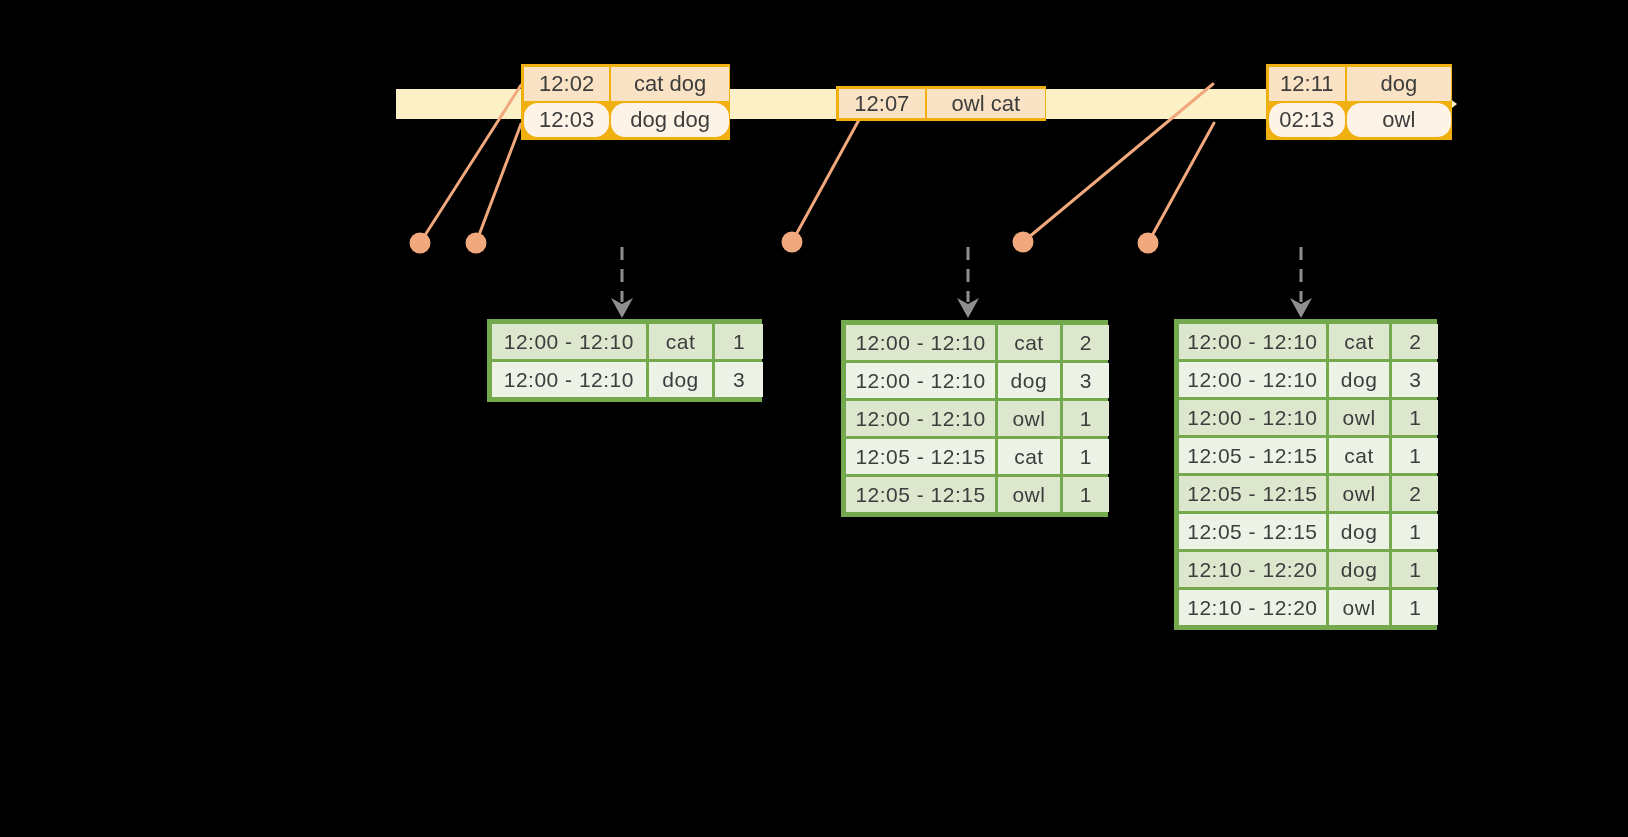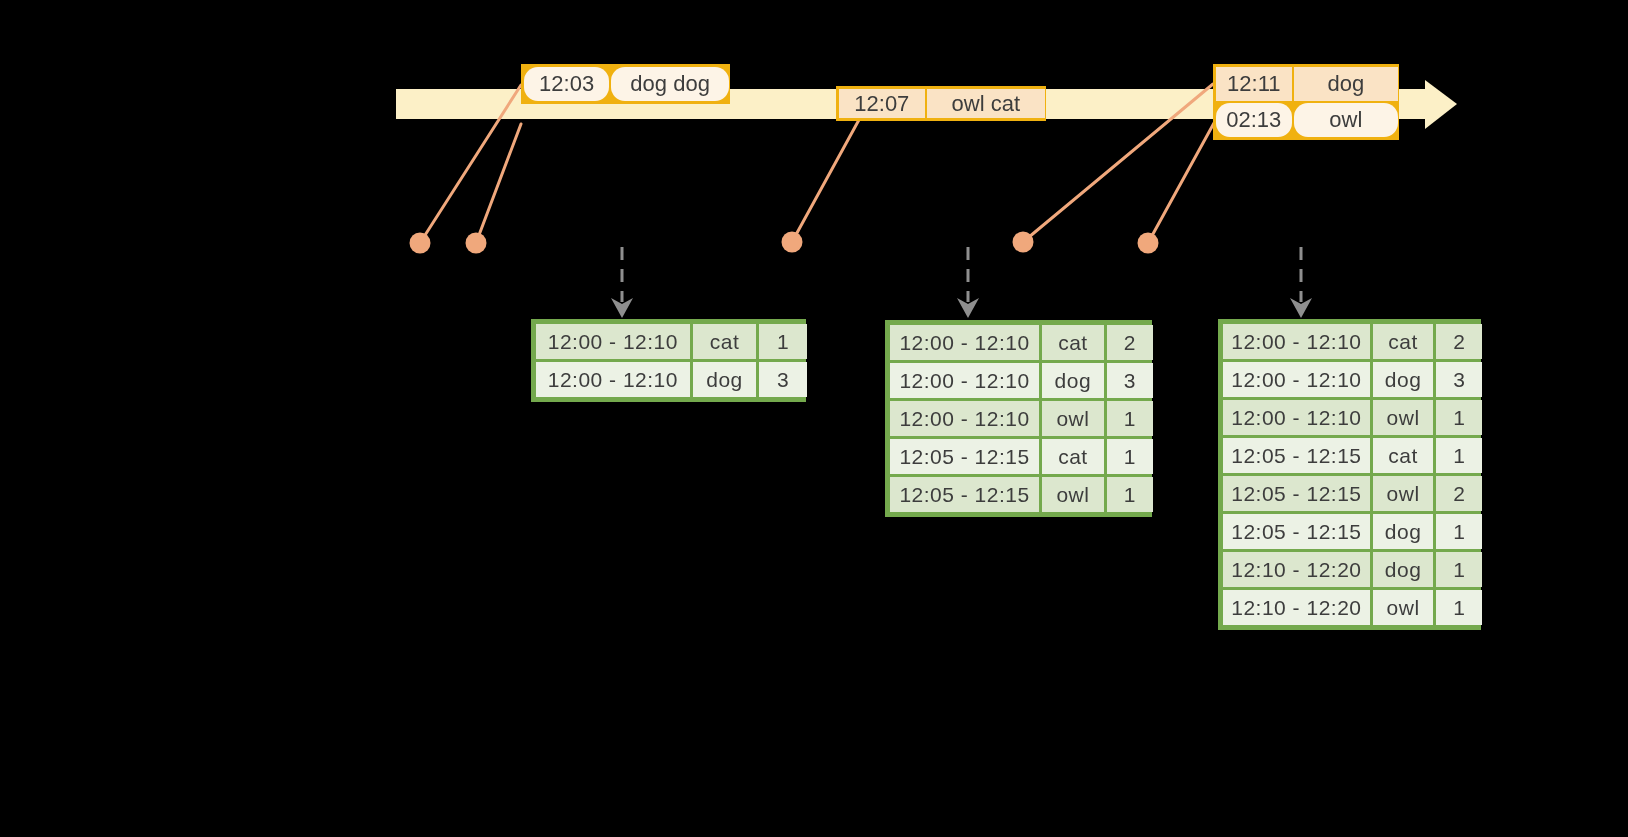--- a/index.html
+++ b/index.html
@@ -15,21 +15,21 @@
     border:3px solid #F0B110;background:#F0B110;
   }
   .erow{display:grid;grid-template-columns:42% 58%;column-gap:2px;background:#F0B110;height:34px;}
   .etable.single .erow{height:29px;}
   .ecell{display:flex;align-items:center;justify-content:center;font-size:22px;color:#3D3D3D;}
   .p1{background:#FAE3C5;}
   .p2{background:#FDF4E7;border-radius:14px;}
   
   .gtable{
     position:absolute;z-index:3;display:grid;row-gap:3px;
-    border:5px solid #74A94D;background:#74A94D;margin-left:44px;
+    border:5px solid #74A94D;background:#74A94D;
   }
   .grow{display:grid;grid-template-columns:58% 24% 18%;column-gap:3px;background:#74A94D;height:35px;}
   .gcell{display:flex;align-items:center;justify-content:center;font-size:21px;color:#3D3D3D;letter-spacing:.5px;}
   .c1{background:#DCE7CE;}
   .c2{background:#ECF2E5;}
 </style>
 </head>
 <body>
 
 <svg class="overlay" width="1628" height="837">
@@ -53,33 +53,37 @@
 
   <line x1="968" y1="247" x2="968" y2="302" stroke-width="3" stroke-dasharray="13 9" stroke="#8F8F8F"></line>
   <polygon points="957,298 968,318 979,298 968,304" fill="#8F8F8F"></polygon>
 
   <line x1="1301" y1="247" x2="1301" y2="302" stroke-width="3" stroke-dasharray="13 9" stroke="#8F8F8F"></line>
   <polygon points="1290,298 1301,318 1312,298 1301,304" fill="#8F8F8F"></polygon>
 </svg>
 
 <div class="etable" style="left:521px;top:64px;width:203px;">
   <div class="erow">
+    <div class="ecell p1">12:02</div>
+    <div class="ecell p1">cat dog</div>
+  </div>
+  <div class="erow">
     <div class="ecell p2">12:03</div>
     <div class="ecell p2">dog dog</div>
   </div>
 </div>
 
 <div class="etable single" style="left:836px;top:86px;width:204px;">
   <div class="erow">
     <div class="ecell p1">12:07</div>
     <div class="ecell p1">owl cat</div>
   </div>
 </div>
 
-<div class="etable" style="left:1213px;top:64px;width:180px;">
+<div class="etable" style="left:1266px;top:64px;width:180px;">
   <div class="erow">
     <div class="ecell p1">12:11</div>
     <div class="ecell p1">dog</div>
   </div>
   <div class="erow">
     <div class="ecell p2">02:13</div>
     <div class="ecell p2">owl</div>
   </div>
 </div>
 

